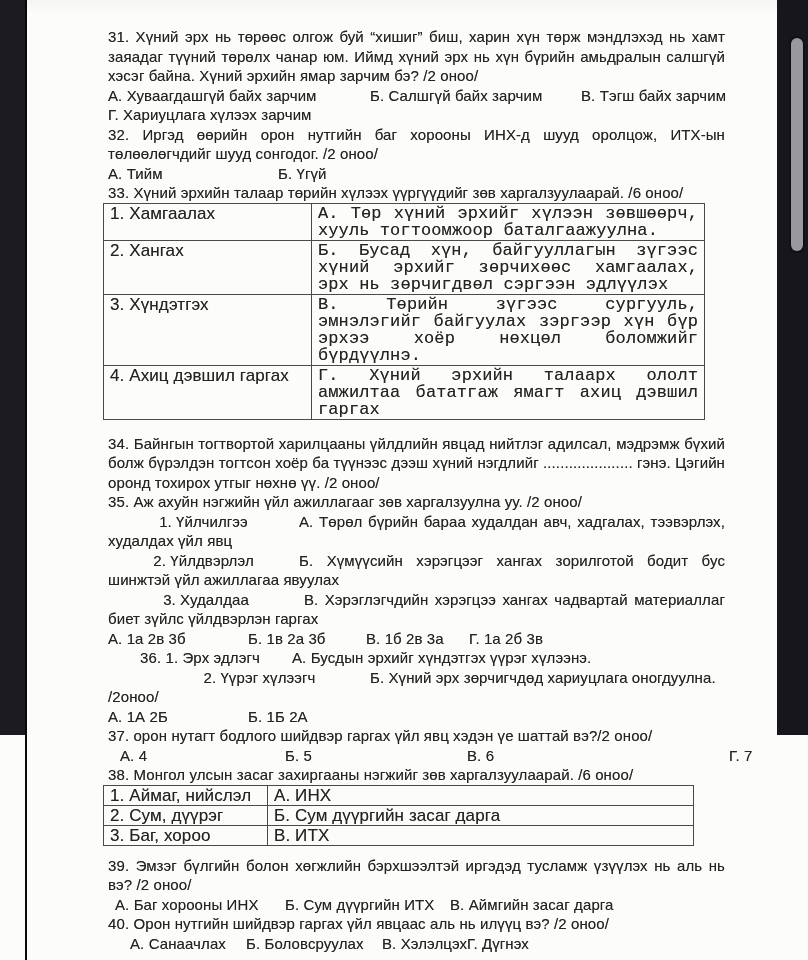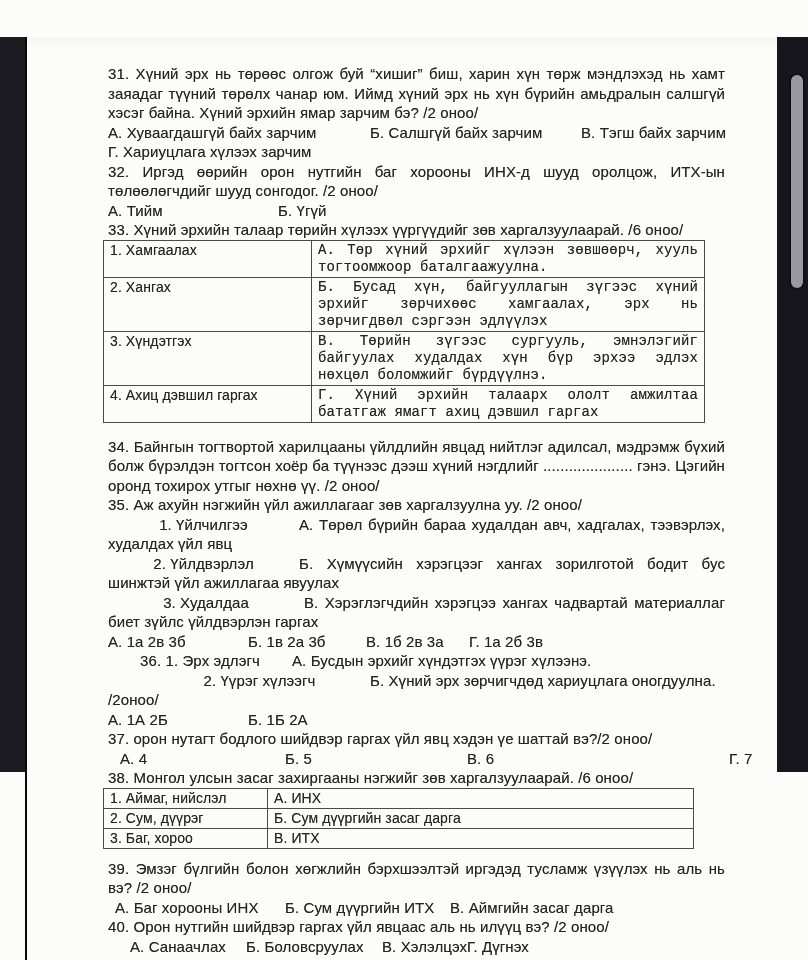--- a/index.html
+++ b/index.html
@@ -1,21 +1,21 @@
 <!DOCTYPE html>
 <html><head>
 <meta charset="utf-8">
 <style>
   html,body{margin:0;padding:0;}
   body{
     width:808px;height:960px;overflow:hidden;
     background:#fcfcfa;
     font-family:"Liberation Sans", sans-serif;
   }
-  .screen{position:relative;width:808px;height:735px;background:#fcfcfa;margin-top:37px;}
+  .screen{position:relative;width:808px;height:735px;background:#fcfcfa;}
 
   
   .edge-left{position:absolute;left:0;top:0;width:25px;height:100%;background:#1b1b21;}
   .edge-right{position:absolute;right:0;top:0;width:31px;height:100%;background:#16161c;}
   .scroll-thumb{
     position:absolute;right:5px;top:38px;width:12px;height:213px;
     background:#98989e;border-radius:7px;
     box-shadow:0 0 0 2px #101014;
   }
 
@@ -42,21 +42,21 @@
   table{
     border-collapse:collapse;
     margin-left:-5px;
     line-height:17px;
     color:#242424;
   }
   td{
     border:1px solid #4a4a4a;
     padding:1px 6px;
     vertical-align:top;
-    font-size:14px;
+    font-size:17px;
   }
   .t33{width:602px;} .t33 td.c1{width:195px;}
   .t38{width:591px;} .t38 td.c1{width:151px;}
   td.c2{text-align:justify;font-family:Liberation Mono, monospace;}
   .gap14{height:14px;} .gap10{height:10px;}
 </style>
 </head>
 <body>
 
 <div class="screen">
@@ -83,21 +83,21 @@
             <tr>
           <td class="c1">1. Хамгаалах</td>
           <td class="c2">А. Төр хүний эрхийг хүлээн зөвшөөрч, хууль тогтоомжоор баталгаажуулна.</td>
         </tr>
         <tr>
           <td class="c1">2. Хангах</td>
           <td class="c2">Б. Бусад хүн, байгууллагын зүгээс хүний эрхийг зөрчихөөс хамгаалах, эрх нь зөрчигдвөл сэргээн эдлүүлэх</td>
         </tr>
         <tr>
           <td class="c1">3. Хүндэтгэх</td>
-          <td class="c2">В. Төрийн зүгээс сургууль, эмнэлэгийг байгуулах худалдах хүн бүр эрхээ эдлэх нөхцөл боломжийг бүрдүүлнэ.</td>
+          <td class="c2">В. Төрийн зүгээс сургууль, эмнэлэгийг байгуулах зэргээр хүн бүр эрхээ хоёр нөхцөл боломжийг бүрдүүлнэ.</td>
         </tr>
         <tr>
           <td class="c1">4. Ахиц дэвшил гаргах</td>
           <td class="c2">Г. Хүний эрхийн талаарх ололт амжилтаа бататгаж ямагт ахиц дэвшил гаргах</td>
         </tr>
       </tbody>
         </table>
 
       <div class="gap14"></div>
 

